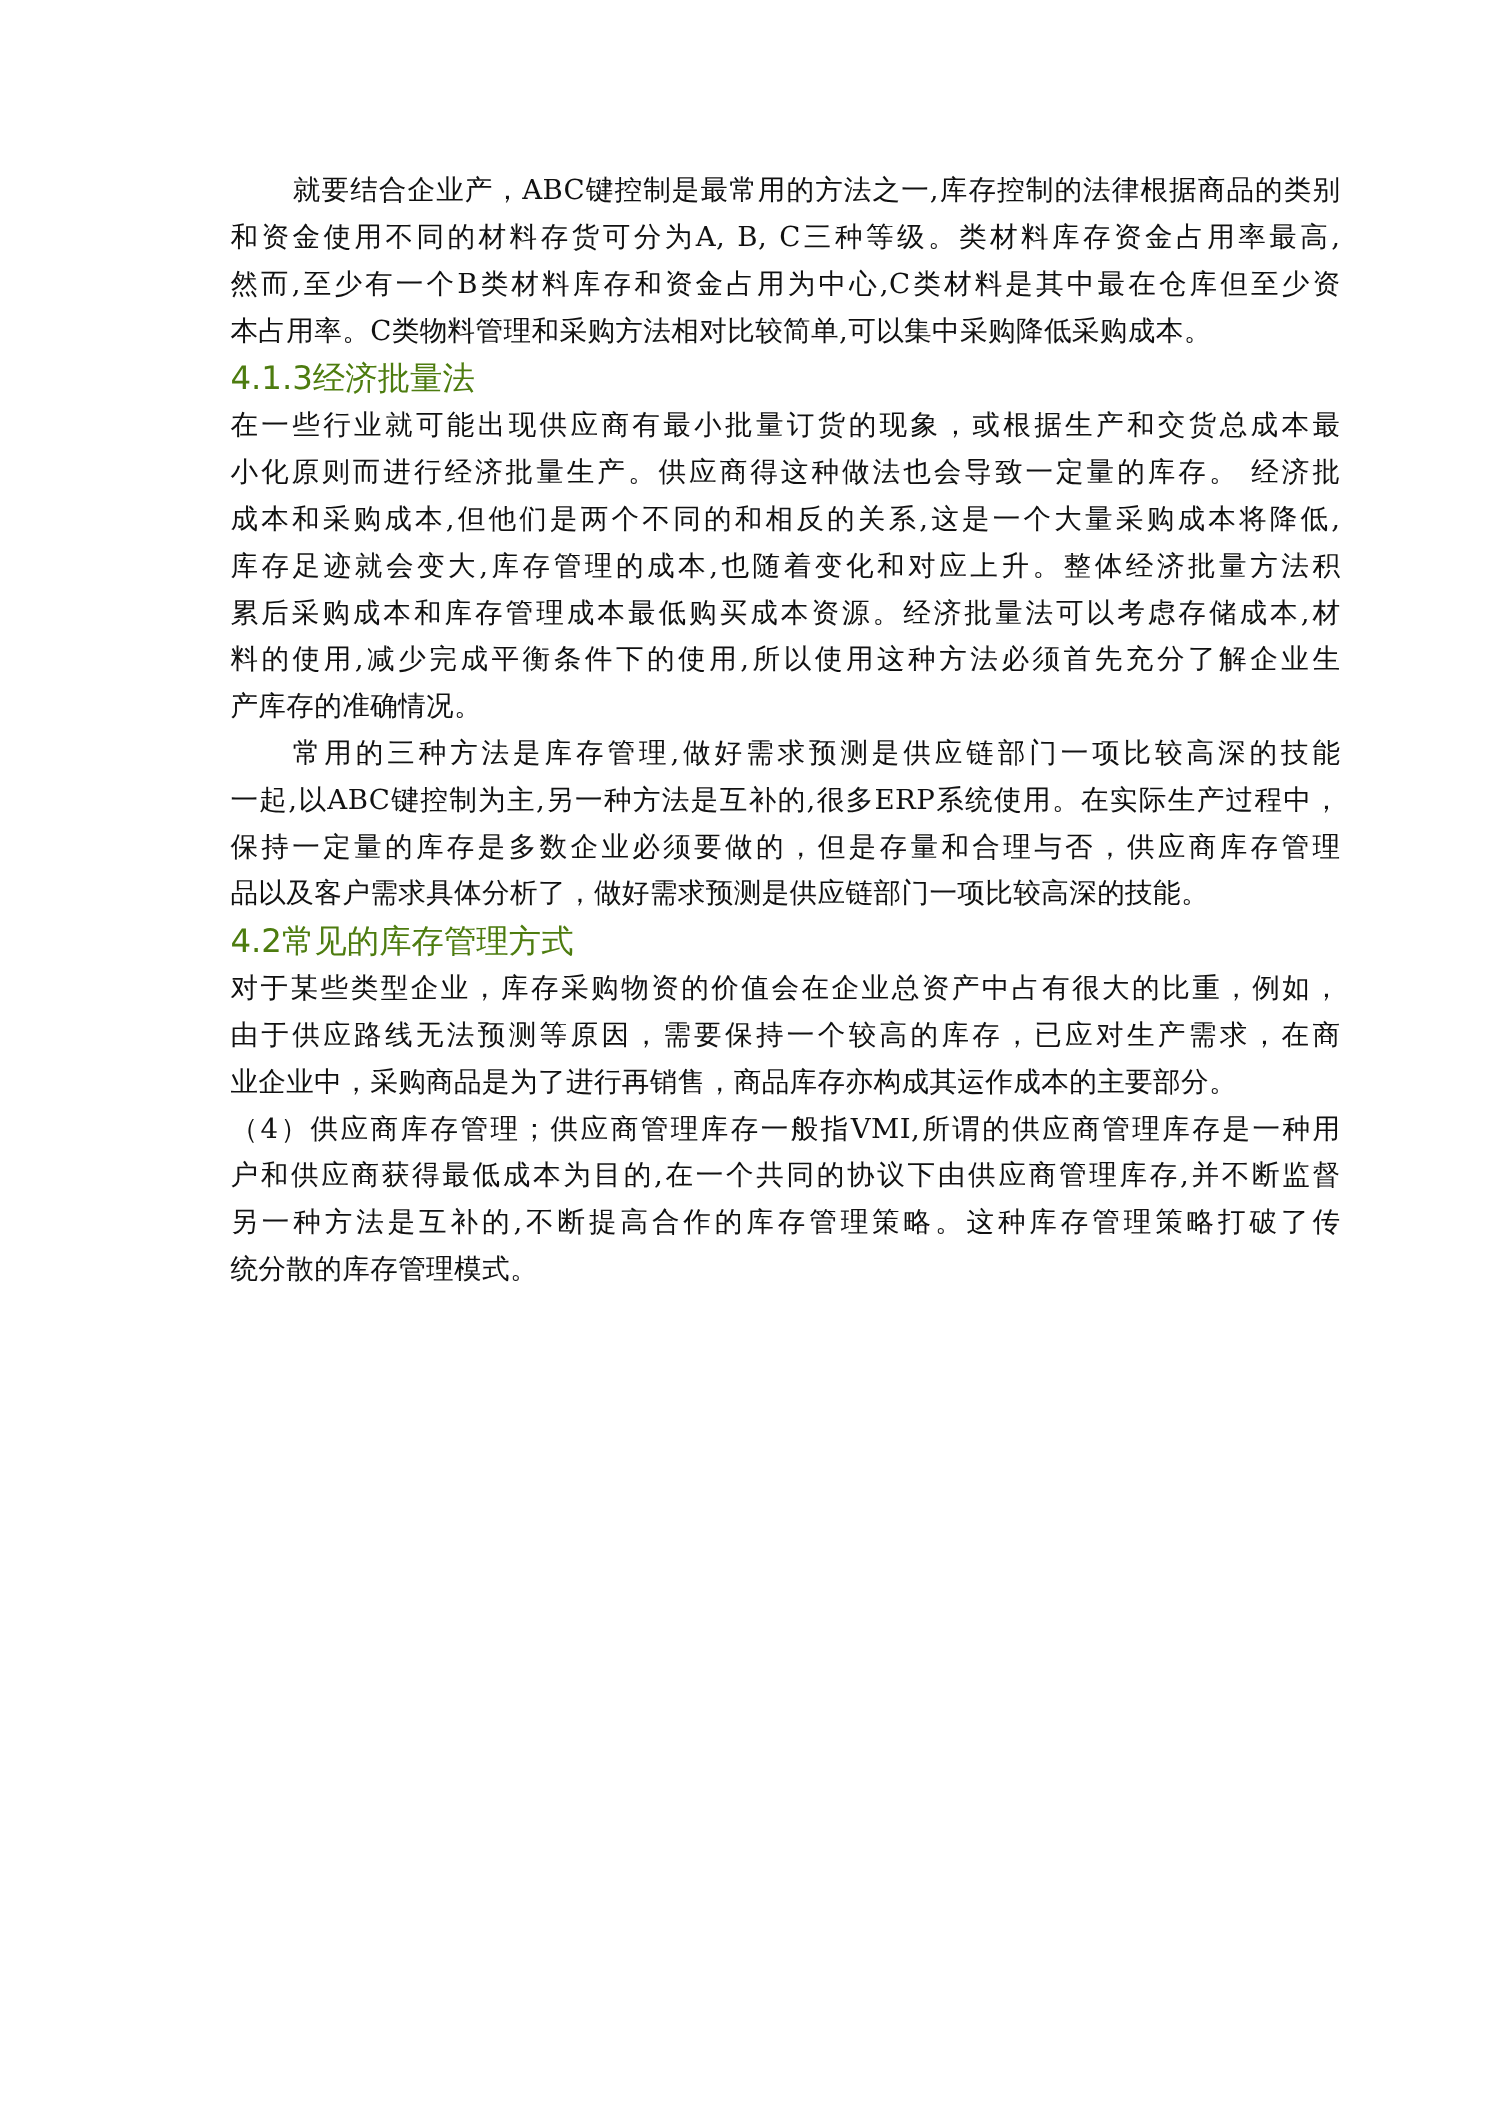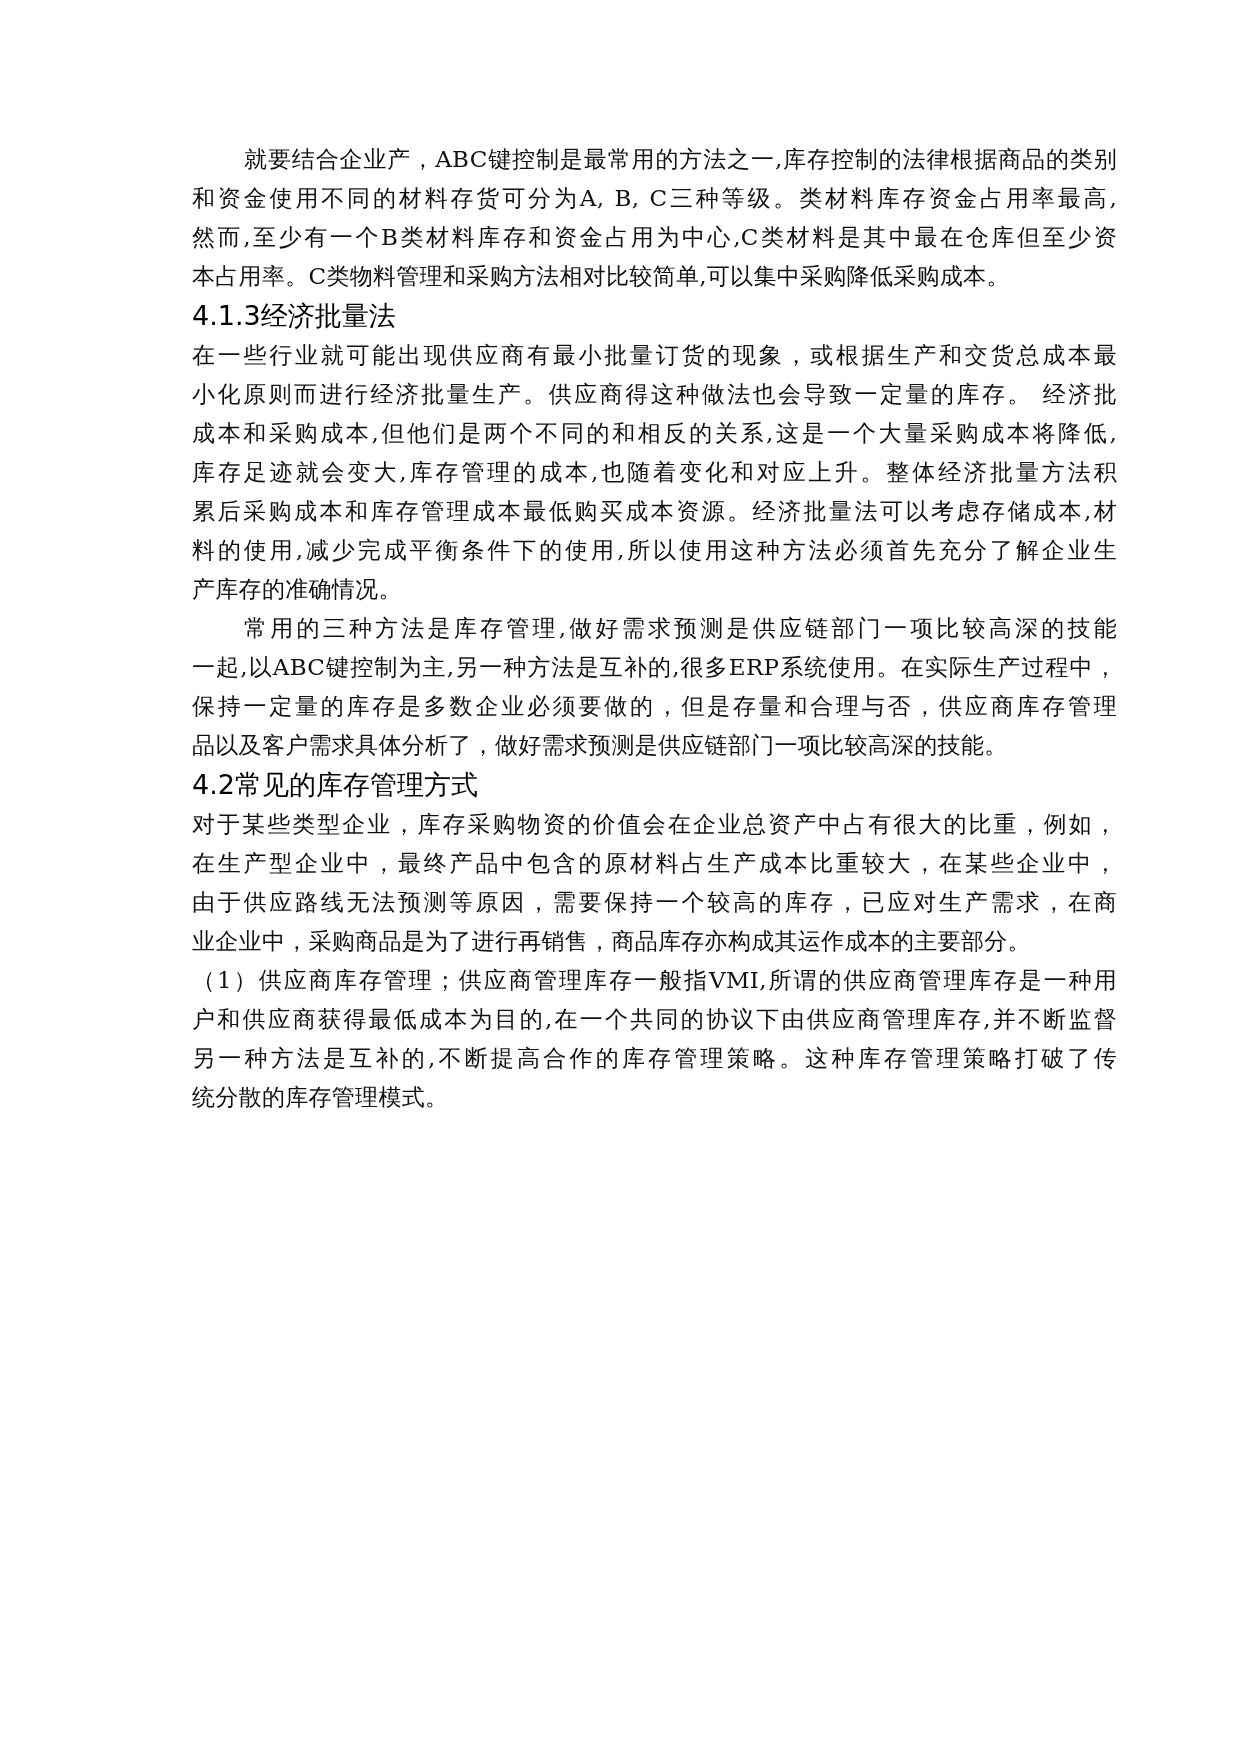--- a/index.html
+++ b/index.html
@@ -37,21 +37,21 @@
     .line.indent {
       padding-left: 52px;
       width: 873px;
     }
     .heading {
       font-family: "DejaVu Sans", "Liberation Sans", sans-serif;
       font-size: 27px;
       height: 40px;
       line-height: 40px;
       white-space: nowrap;
-      color: #000000;
+      color: #4d7c0f;
     }
     .para { margin: 0; }
   </style>
 </head>
 <body>
 
 <div class="page">
 
   <div class="para">
     <div class="line indent">就要结合企业产，ABC键控制是最常用的方法之一,库存控制的法律根据商品的类别</div>
@@ -76,25 +76,24 @@
     <div class="line indent">常用的三种方法是库存管理,做好需求预测是供应链部门一项比较高深的技能</div>
     <div class="line">一起,以ABC键控制为主,另一种方法是互补的,很多ERP系统使用。在实际生产过程中，</div>
     <div class="line">保持一定量的库存是多数企业必须要做的，但是存量和合理与否，供应商库存管理</div>
     <div class="line last">品以及客户需求具体分析了，做好需求预测是供应链部门一项比较高深的技能。</div>
   </div>
 
   <div class="heading">4.2常见的库存管理方式</div>
 
   <div class="para">
     <div class="line">对于某些类型企业，库存采购物资的价值会在企业总资产中占有很大的比重，例如，</div>
-    <div class="line">在生产型企业中，最终产品中包含的原材料占生产成本比重较大，在某些企业中，</div>
     <div class="line">由于供应路线无法预测等原因，需要保持一个较高的库存，已应对生产需求，在商</div>
     <div class="line last">业企业中，采购商品是为了进行再销售，商品库存亦构成其运作成本的主要部分。</div>
   </div>
 
   <div class="para">
-    <div class="line">（1）供应商库存管理；供应商管理库存一般指VMI,所谓的供应商管理库存是一种用</div>
+    <div class="line">（4）供应商库存管理；供应商管理库存一般指VMI,所谓的供应商管理库存是一种用</div>
     <div class="line">户和供应商获得最低成本为目的,在一个共同的协议下由供应商管理库存,并不断监督</div>
     <div class="line">另一种方法是互补的,不断提高合作的库存管理策略。这种库存管理策略打破了传</div>
     <div class="line last">统分散的库存管理模式。</div>
   </div>
 
 </div>
 
 </body></html>

